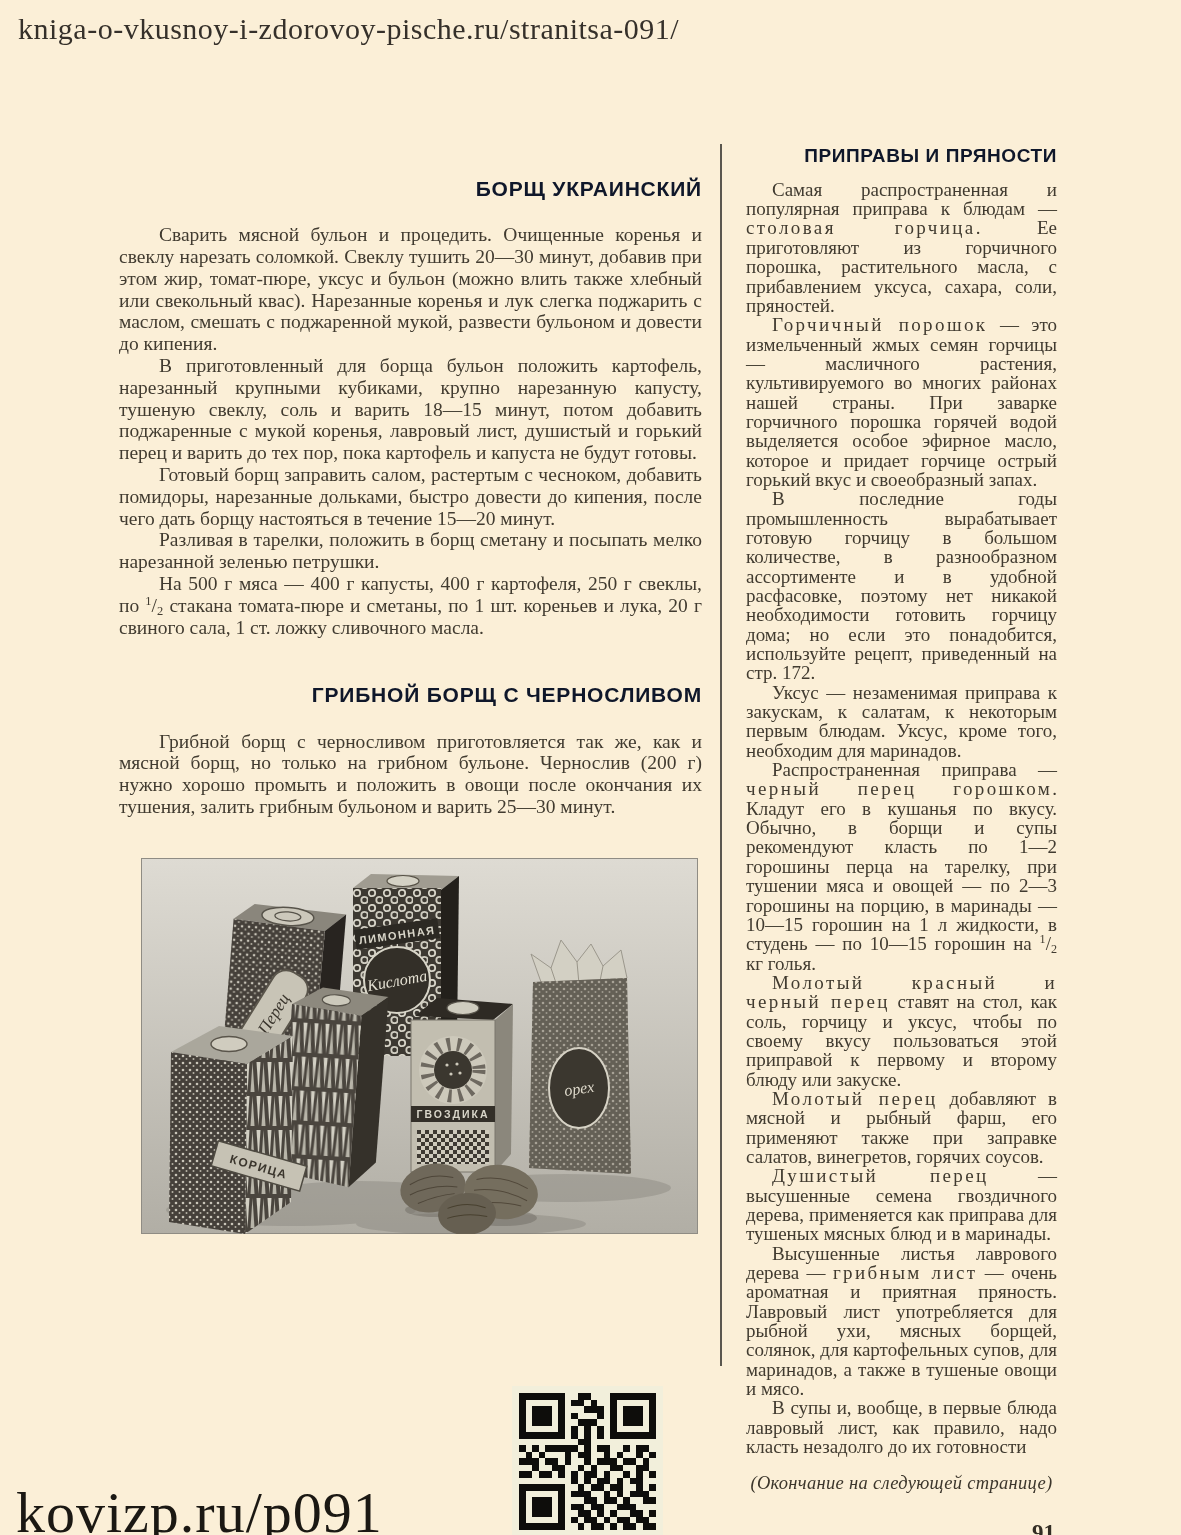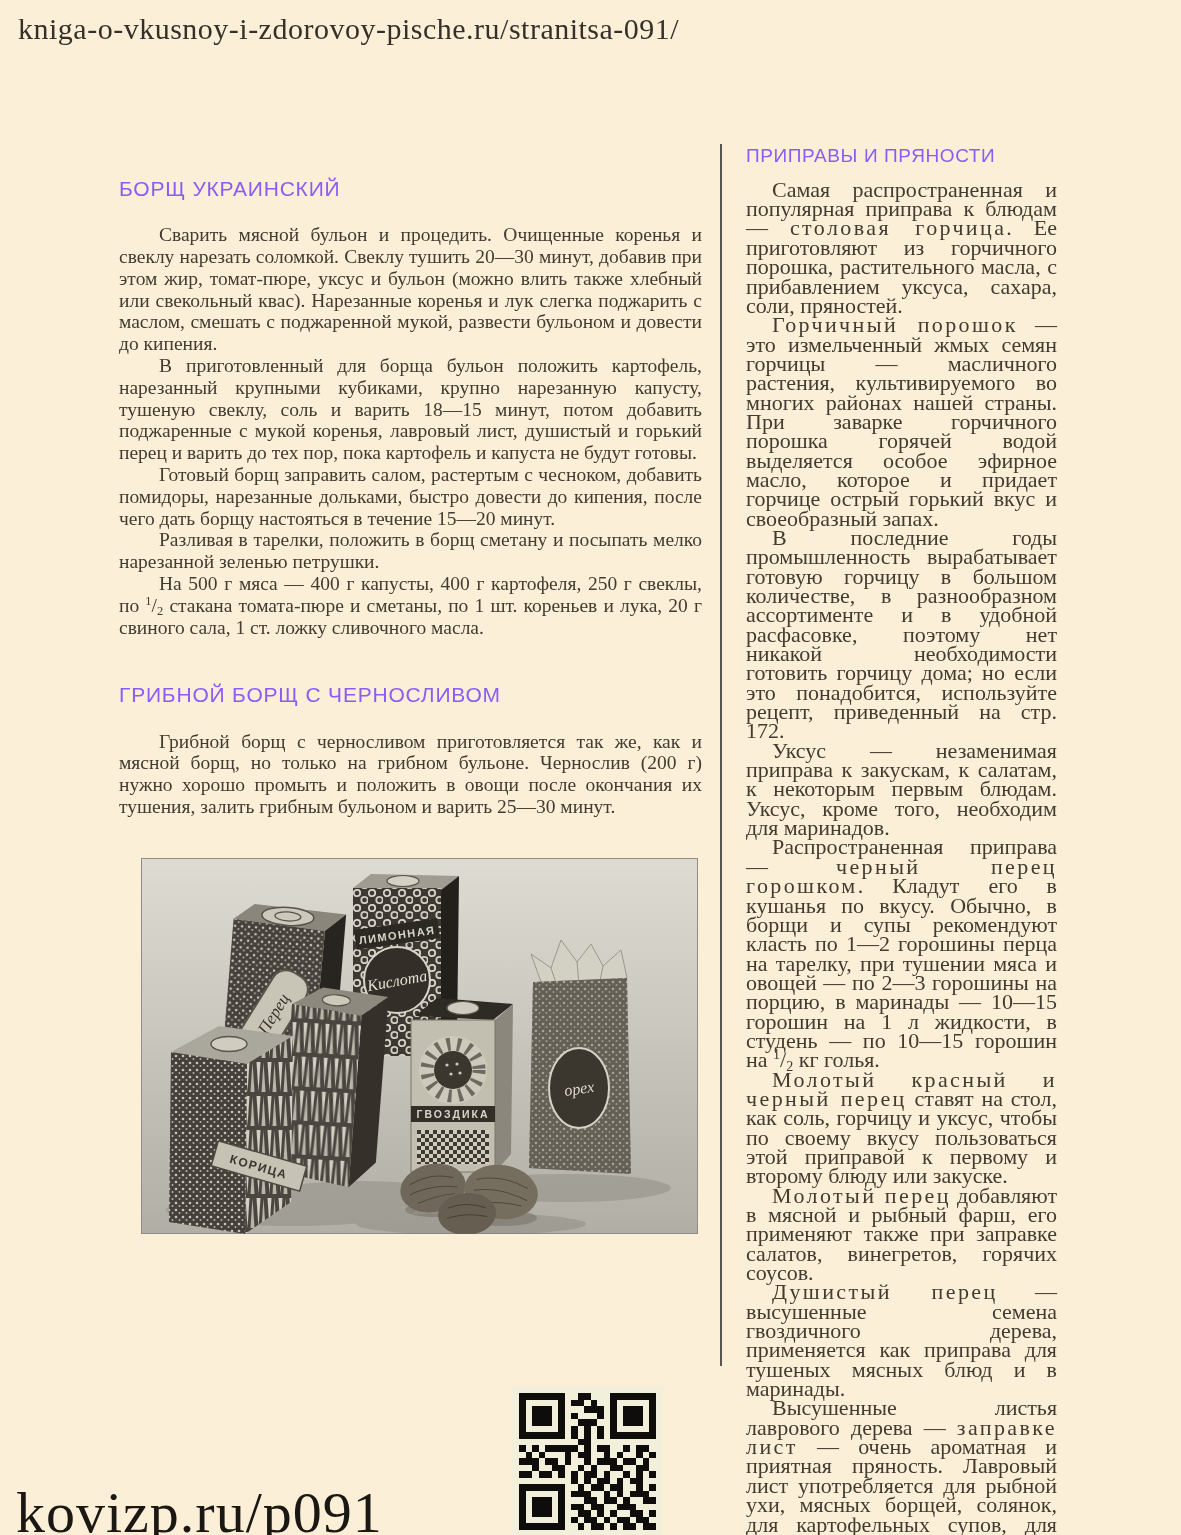--- a/index.html
+++ b/index.html
@@ -13,26 +13,26 @@
     font-size:30px;letter-spacing:.5px;color:#35302a;text-align:center;
   }
   .divider{
     position:absolute;left:720px;top:144px;width:2px;height:1222px;
     background:#5a564e;
   }
   .col-left{position:absolute;left:119px;top:143px;width:583px;}
   .col-right{position:absolute;left:746px;top:143px;width:311px;}
   .body-p{margin:0;text-align:justify;}
   .col-left .body-p{font-size:19.5px;line-height:21.8px;}
-  .col-right .body-p{font-size:22px;line-height:19.35px;}
+  .col-right .body-p{font-size:19px;line-height:19.35px;}
   .col-left .ind{text-indent:40px;}
   .col-right .ind{text-indent:26px;}
   h2{
     font-family:"Liberation Sans","DejaVu Sans",sans-serif;
-    font-weight:normal;color:#8b5cf6;text-align:left;
+    font-weight:bold;color:#0f172a;text-align:right;
     font-size:21px;letter-spacing:.8px;margin:44px 0 23px;line-height:1.2;
   }
   .col-left h2:first-of-type{margin-top:33px;}
   .col-right h2{font-size:19px;margin:2px 0 12px;letter-spacing:.6px;}
   .sp{letter-spacing:2.4px;}
   .body-p sup{font-size:64%;vertical-align:super;line-height:0;}
   .body-p sub{font-size:64%;vertical-align:baseline;position:relative;top:.25em;line-height:0;}
   .photo{margin:40px 0 0 22px;width:557px;height:376px;}
   .photo svg{display:block;}
   .note{
@@ -213,21 +213,21 @@
     <h2>ПРИПРАВЫ И ПРЯНОСТИ</h2>
     <div>
         <p class="body-p ind"><span>Самая распространенная и популярная приправа к блюдам — </span><span class="sp">столовая горчица</span><span>. Ее приготовляют из горчичного порошка, растительного масла, с прибавлением уксуса, сахара, соли, пряностей.</span></p>
         <p class="body-p ind"><span class="sp">Горчичный порошок</span><span> — это измельченный жмых семян горчицы — масличного растения, культивируемого во многих районах нашей страны. При заварке горчичного порошка горячей водой выделяется особое эфирное масло, которое и придает горчице острый горький вкус и своеобразный запах.</span></p>
         <p class="body-p ind"><span>В последние годы промышленность вырабатывает готовую горчицу в большом количестве, в разнообразном ассортименте и в удобной расфасовке, поэтому нет никакой необходимости готовить горчицу дома; но если это понадобится, используйте рецепт, приведенный на стр. 172.</span></p>
         <p class="body-p ind"><span>Уксус — незаменимая приправа к закускам, к салатам, к некоторым первым блюдам. Уксус, кроме того, необходим для маринадов.</span></p>
         <p class="body-p ind"><span>Распространенная приправа — </span><span class="sp">черный перец горошком</span><span>. Кладут его в кушанья по вкусу. Обычно, в борщи и супы рекомендуют класть по 1—2 горошины перца на тарелку, при тушении мяса и овощей — по 2—3 горошины на порцию, в маринады — 10—15 горошин на 1 л жидкости, в студень — по 10—15 горошин на </span><sup>1</sup>/<sub>2</sub><span> кг голья.</span></p>
         <p class="body-p ind"><span class="sp">Молотый красный и черный перец</span><span> ставят на стол, как соль, горчицу и уксус, чтобы по своему вкусу пользоваться этой приправой к первому и второму блюду или закуске.</span></p>
         <p class="body-p ind"><span class="sp">Молотый перец</span><span> добавляют в мясной и рыбный фарш, его применяют также при заправке салатов, винегретов, горячих соусов.</span></p>
         <p class="body-p ind"><span class="sp">Душистый перец</span><span> — высушенные семена гвоздичного дерева, применяется как приправа для тушеных мясных блюд и в маринады.</span></p>
-        <p class="body-p ind"><span>Высушенные листья лаврового дерева — </span><span class="sp">заправке лист</span><span> — очень ароматная и приятная пряность. Лавровый лист употребляется для рыбной ухи, мясных борщей, солянок, для картофельных супов, для маринадов, а также в тушеные овощи и мясо.</span></p>
+        <p class="body-p ind"><span>Высушенные листья лаврового дерева — </span><span class="sp">грибным лист</span><span> — очень ароматная и приятная пряность. Лавровый лист употребляется для рыбной ухи, мясных борщей, солянок, для картофельных супов, для маринадов, а также в тушеные овощи и мясо.</span></p>
         <p class="body-p ind"><span>В супы и, вообще, в первые блюда лавровый лист, как правило, надо класть незадолго до их готовности</span></p>
       </div>
     <p class="note">(Окончание на следующей странице)</p>
     <div class="pageno">91</div>
   </section>
 </main>
 
 <div class="kovizp">kovizp.ru/p091</div>
 
 <div class="qr">

